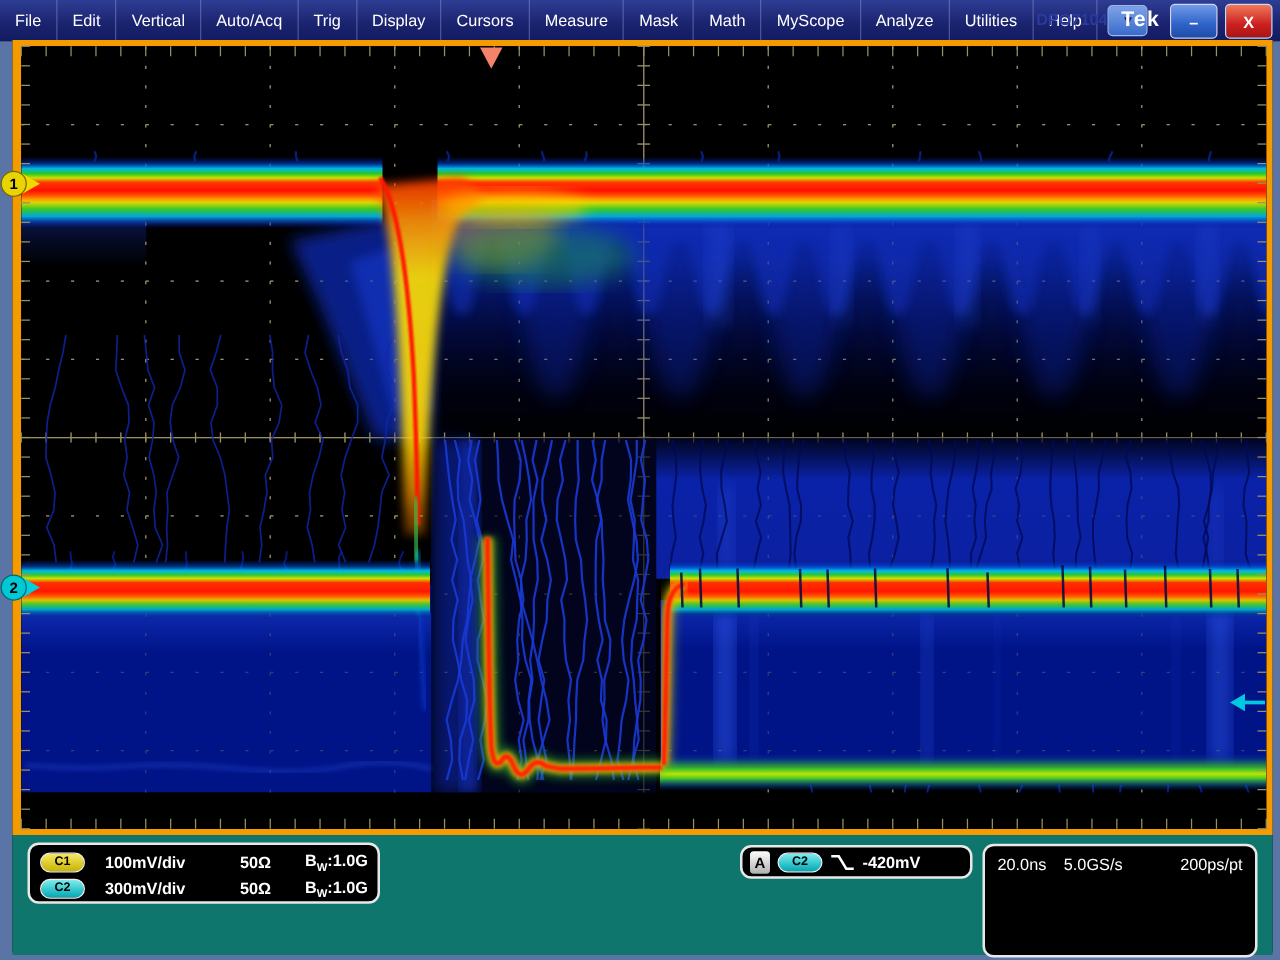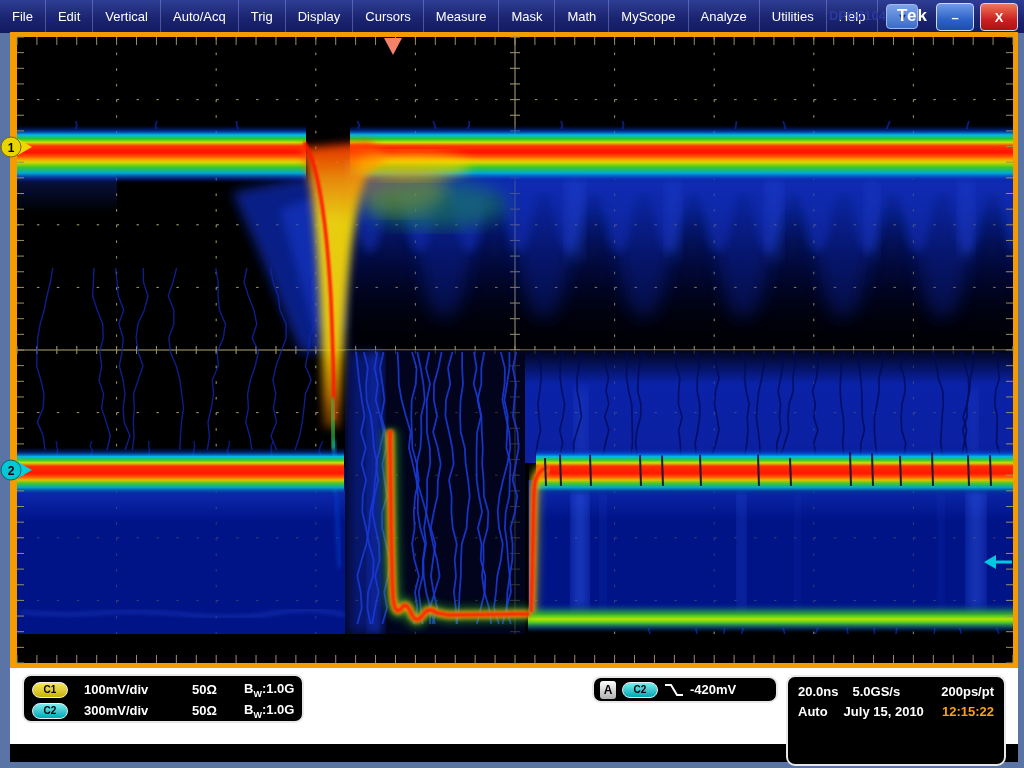--- a/index.html
+++ b/index.html
@@ -22,35 +22,35 @@
   
   .frame{position:absolute;background:#5a74a6;}
   #frame-left{left:0;top:33px;width:10px;height:735px;}
   #frame-right{left:1018px;top:33px;width:6px;height:735px;}
   #frame-bottom{left:0;top:762px;width:1024px;height:6px;}
   
   #display-border{position:absolute;left:10px;top:32px;width:1008px;height:636px;box-sizing:border-box;
                   border-style:solid;border-color:#f49b00;border-width:5px 5px 5px 7px;background:transparent;}
   #wave{position:absolute;left:0;top:0;pointer-events:none;}
   
-  #readouts{position:absolute;left:10px;top:668px;width:1008px;height:76px;background:#ffffff;color:#fff;}
+  #readouts{position:absolute;left:10px;top:668px;width:1008px;height:96px;background:#0f766e;color:#fff;}
   .robox{position:absolute;background:#000;border:2px solid #e8e8e8;border-radius:9px;box-sizing:border-box;}
   #ch-box{left:12px;top:6px;width:282px;height:49px;padding:3px 0 0 8px;}
   .ch-row{display:flex;align-items:center;height:21px;font-size:13px;font-weight:bold;}
   .pill{width:34px;height:14px;border-radius:8px;display:flex;align-items:center;justify-content:center;
         font-size:10px;font-weight:bold;color:#000;border:1px solid #eee;}
   .pill-c1{background:linear-gradient(#f6e866,#c8b400);}
   .pill-c2{background:linear-gradient(#7deded,#00a8b4);}
   .ch-scale{margin-left:16px;width:108px;}
   .ch-imp{width:52px;}
   sub{font-size:9px;}
   #trig-box{left:582px;top:8px;width:186px;height:27px;display:flex;align-items:center;padding:0 6px;gap:6px;font-size:13px;font-weight:bold;}
   #trig-a{width:16px;height:18px;border-radius:3px;background:linear-gradient(#fdfdfd,#b0b0b0);
           color:#000;font-size:12px;font-weight:bold;display:flex;align-items:center;justify-content:center;}
-  #tb-box{left:776px;top:7px;width:220px;height:91px;padding:4px 10px;font-size:13px;font-weight:bold;}
+  #tb-box{left:776px;top:7px;width:220px;height:91px;padding:4px 10px;font-size:13px;font-weight:normal;}
   .tb-row{display:flex;align-items:center;height:20px;}
   .stopped{color:#ee1c1c;}
   .clock{color:#ffa018;}
 </style>
 </head>
 <body>
 <div id="screen">
 
 <div id="menubar">
 
@@ -694,21 +694,16 @@
     </svg>
     <div>-420mV</div>
   </div>
 
   <div id="tb-box" class="robox">
     <div class="tb-row">
       <span>20.0ns</span>
       <span style="margin-left:14px">5.0GS/s</span>
       <span style="margin-left:auto">200ps/pt</span>
     </div>
-    <div class="tb-row">
-      <span>Auto</span>
-      <span style="margin-left:16px">July 15, 2010</span>
-      <span class="clock" style="margin-left:auto">12:15:22</span>
-    </div>
   </div>
 </div>
 
 </div>
 
 </body></html>

